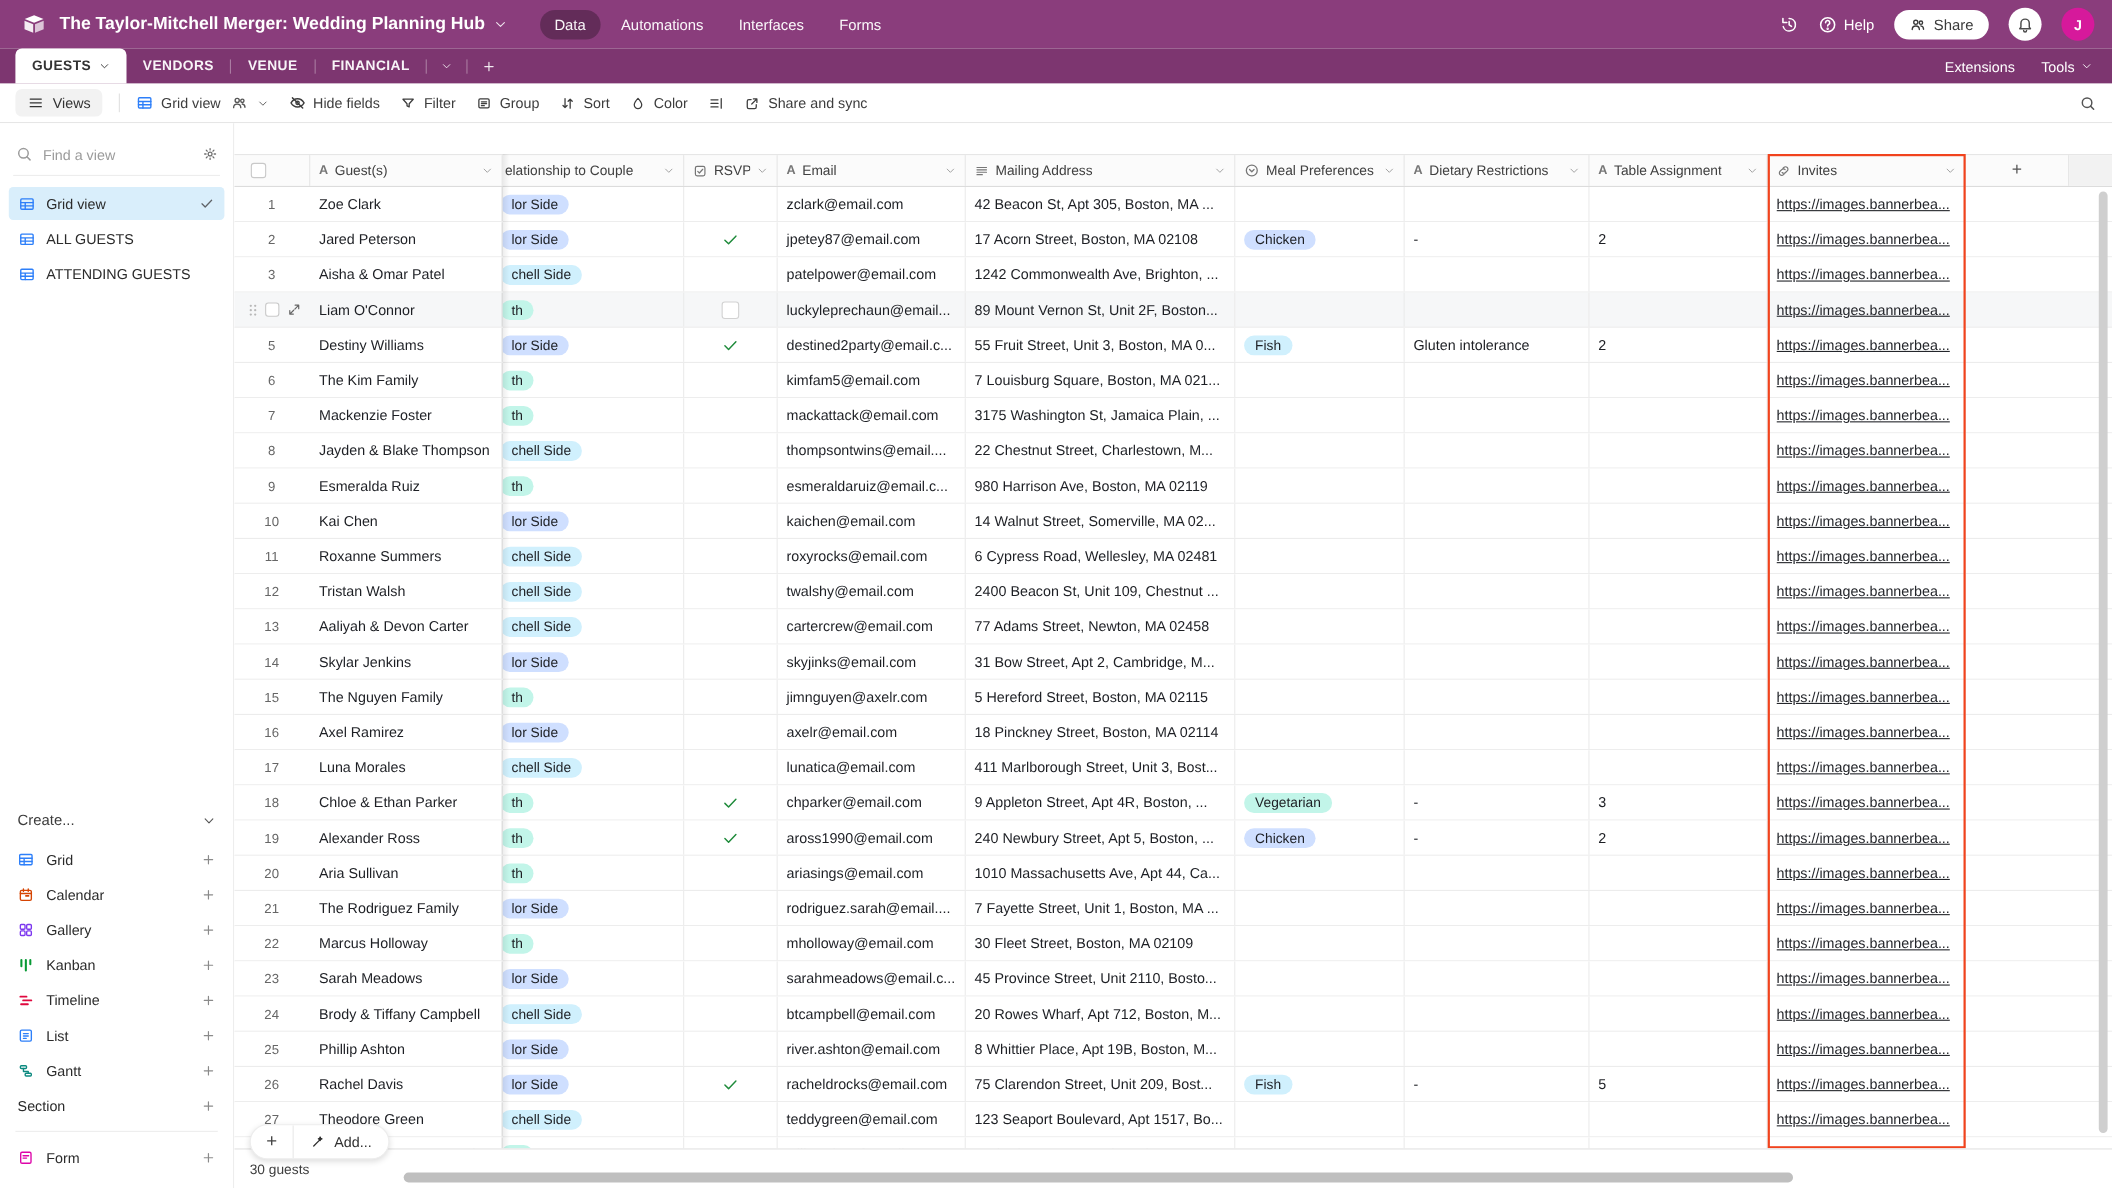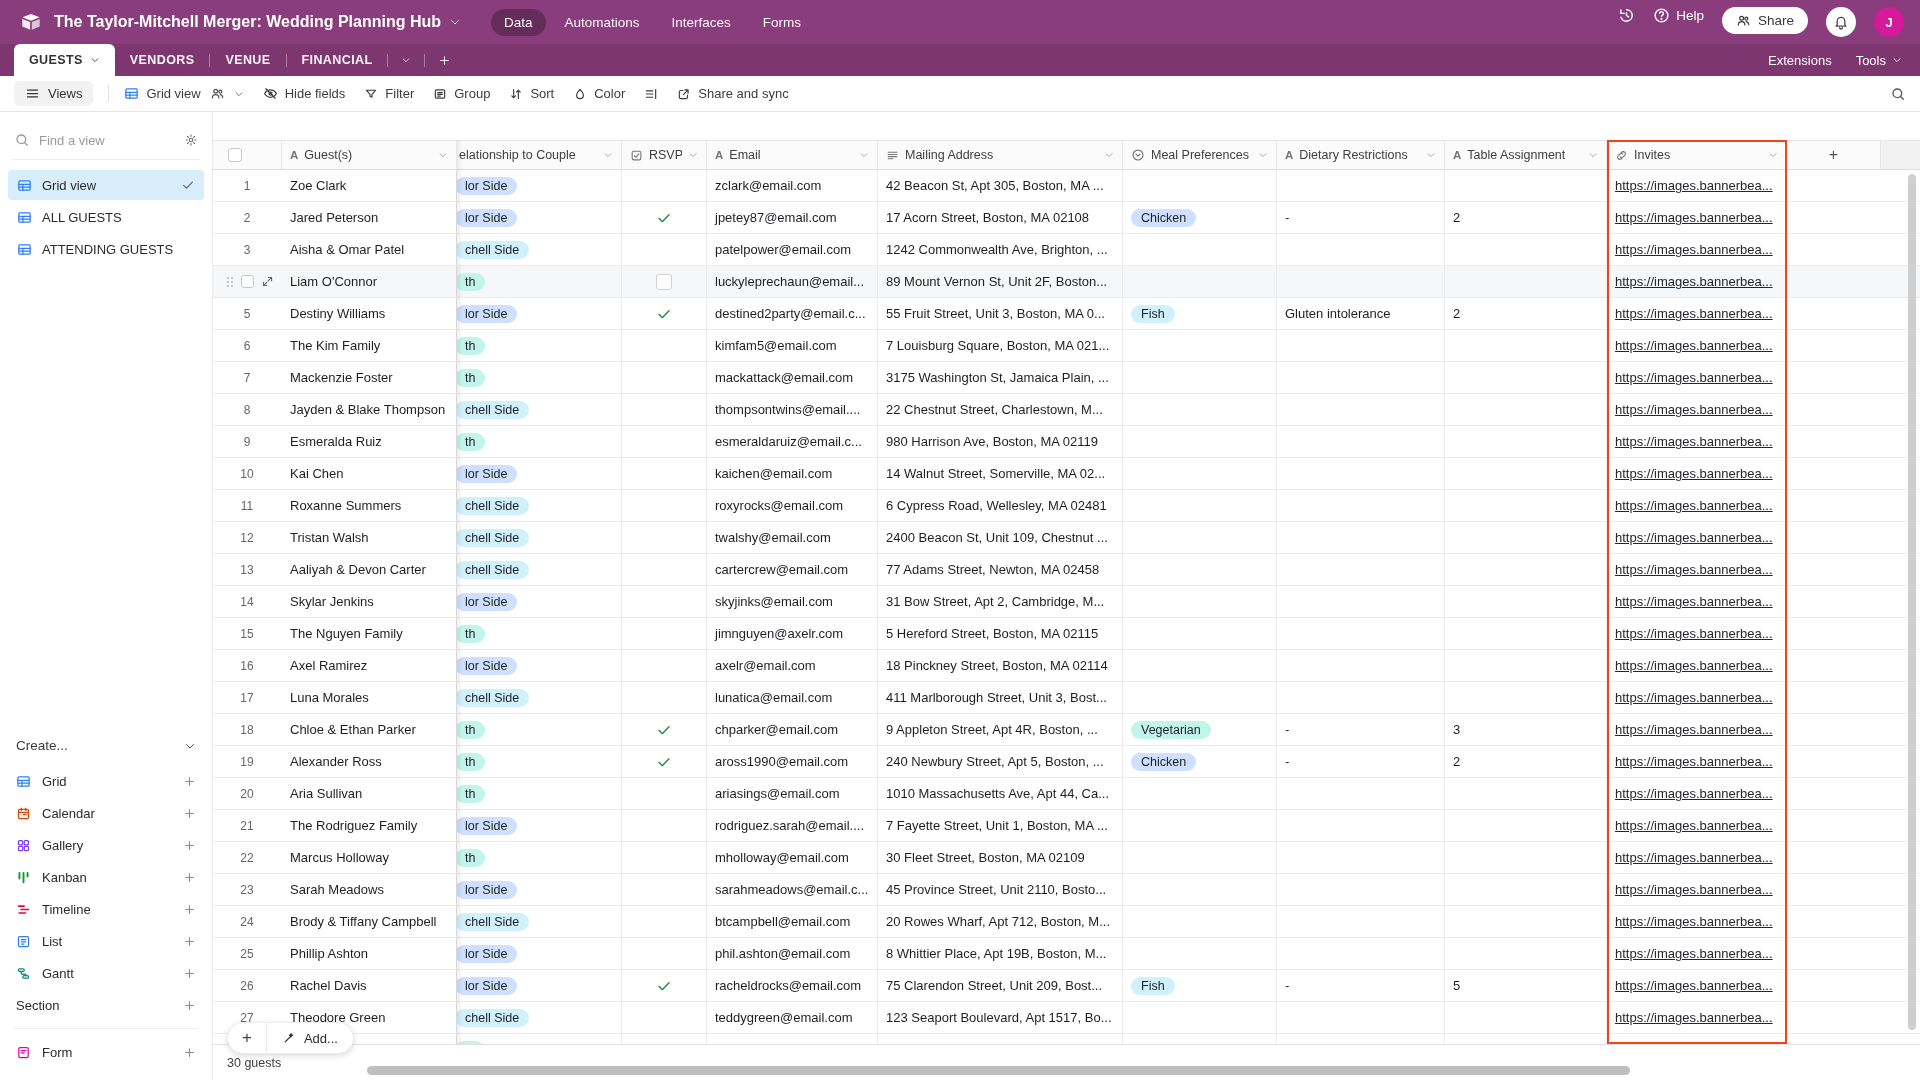--- a/index.html
+++ b/index.html
@@ -8,21 +8,21 @@
 svg{display:block}
 
 .topbar{height:44px;background:#8a3d7c;display:flex;align-items:center;padding:0 16px;color:#fff}
 .logo{margin:0 12px 0 4px;display:flex}
 .title-wrap{display:flex;align-items:center;gap:8px;cursor:pointer}
 .app-title{font-size:16px;font-weight:bold;white-space:nowrap}
 .title-chev{opacity:.85;display:flex}
 .topnav{display:flex;align-items:center;margin-left:30px;gap:6px}
 .nav-item{font-size:13.5px;padding:6px 13px;border-radius:15px;cursor:pointer;color:rgba(255,255,255,.96);white-space:nowrap}
 .nav-item.active{background:rgba(0,0,0,.28)}
-.topbar-right{margin-left:auto;display:flex;align-items:flex-start;gap:18px}
+.topbar-right{margin-left:auto;display:flex;align-items:center;gap:18px}
 .tb-ic{display:flex;color:#fff;cursor:pointer}
 .help-btn{display:flex;align-items:center;gap:6px;font-size:13.5px;cursor:pointer}
 .share-pill{background:#fff;color:#3a3a3a;display:flex;align-items:center;gap:7px;padding:6px 14px;border-radius:16px;font-size:13.5px;cursor:pointer}
 .bell-circle{width:30px;height:30px;background:#fff;border-radius:50%;display:flex;align-items:center;justify-content:center;color:#4c4c4c;cursor:pointer}
 .avatar{width:30px;height:30px;border-radius:50%;background:#d6199b;color:#fff;display:flex;align-items:center;justify-content:center;font-size:13px;font-weight:bold;cursor:pointer}
 
 .tabbar{height:32px;background:#7d3670;display:flex;align-items:center;padding-left:14px;color:#fff}
 .tab{height:32px;display:flex;align-items:center;gap:7px;padding:0 15px;font-size:12.5px;font-weight:bold;letter-spacing:.4px;cursor:pointer;white-space:nowrap;color:rgba(255,255,255,.95)}
 .tab.active{background:#fff;color:#333;border-radius:6px 6px 0 0}
 .tab-sep{width:1px;height:13px;background:rgba(255,255,255,.35)}
@@ -1330,21 +1330,21 @@
             <span>25</span>
           </div>
           <div class="g-cell c-guest fz" style="width: 175px;">
             <span>Phillip Ashton</span>
           </div>
           <div class="g-cell" style="width: 165px;">
             <span class="pill cut pc-blue">lor Side</span>
           </div>
           <div class="g-cell c-rsvp" style="width: 85px;"></div>
           <div class="g-cell" style="width: 171px;">
-            <span>phil.ashton@email.com</span>
+            <span>river.ashton@email.com</span>
           </div>
           <div class="g-cell" style="width: 245px;">
             <span>8 Whittier Place, Apt 19B, Boston, M...</span>
           </div>
           <div class="g-cell" style="width: 154px;"></div>
           <div class="g-cell" style="width: 168px;">
             <span></span>
           </div>
           <div class="g-cell" style="width: 162px;">
             <span></span>

